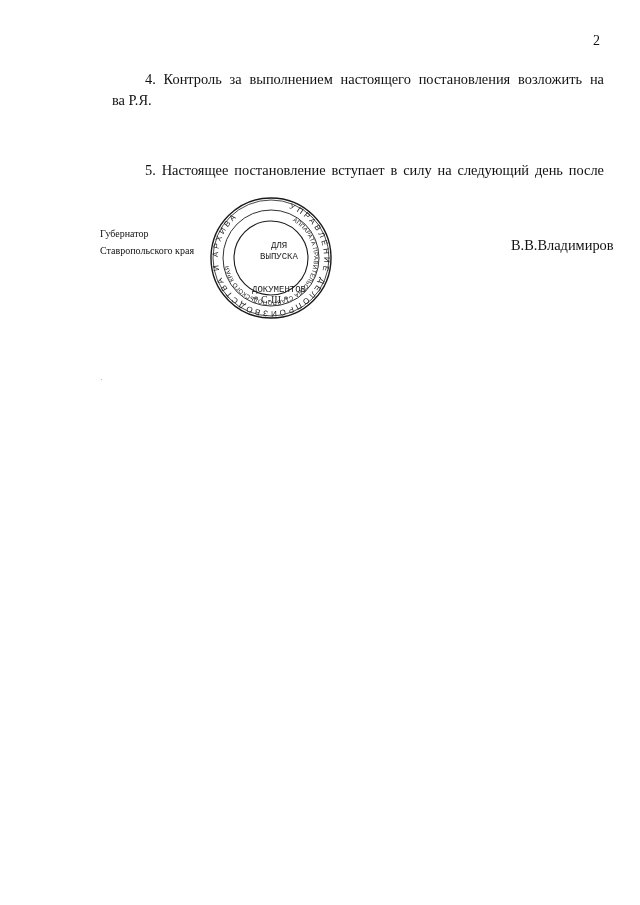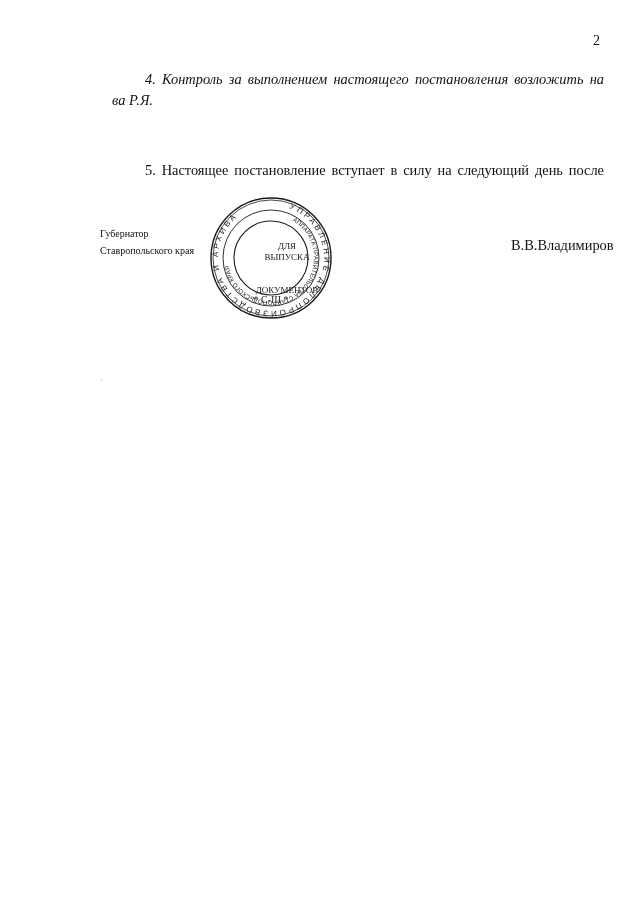--- a/index.html
+++ b/index.html
@@ -34,21 +34,21 @@
       white-space: nowrap;
     }
     .para .line.indent {
       padding-left: 33px;
     }
     .para .line.just {
       text-align: justify;
       text-align-last: justify;
       white-space: normal;
     }
-    .p4 { top: 69px; font-style: italic; }
+    .p4 { top: 69px; }
     .p5 { top: 141px; margin-top: 19px; }
     .sig-left {
       position: absolute;
       left: 100px;
       top: 225px;
       font-size: 10px;
       line-height: 17px;
     }
     .sig-right {
       position: absolute;
@@ -65,24 +65,24 @@
       height: 124px;
       pointer-events: none;
     }
     .stamp svg {
       width: 124px;
       height: 124px;
       display: block;
     }
     .stamp-center {
       position: absolute;
-      left: 16px;
+      left: 8px;
       width: 124px;
       text-align: center;
-      font-family: Liberation Serif, serif;
+      font-family: Liberation Mono, monospace;
       font-size: 9px;
       line-height: 11px;
       color: #1a1a1a;
     }
     .stamp-center.l1 { top: 45px; }
     .stamp-center.l2 { top: 56px; }
     .stamp-center.l3 { top: 67px; margin-top: 22px; }
     .stamp-code {
       position: absolute;
       left: 0;

